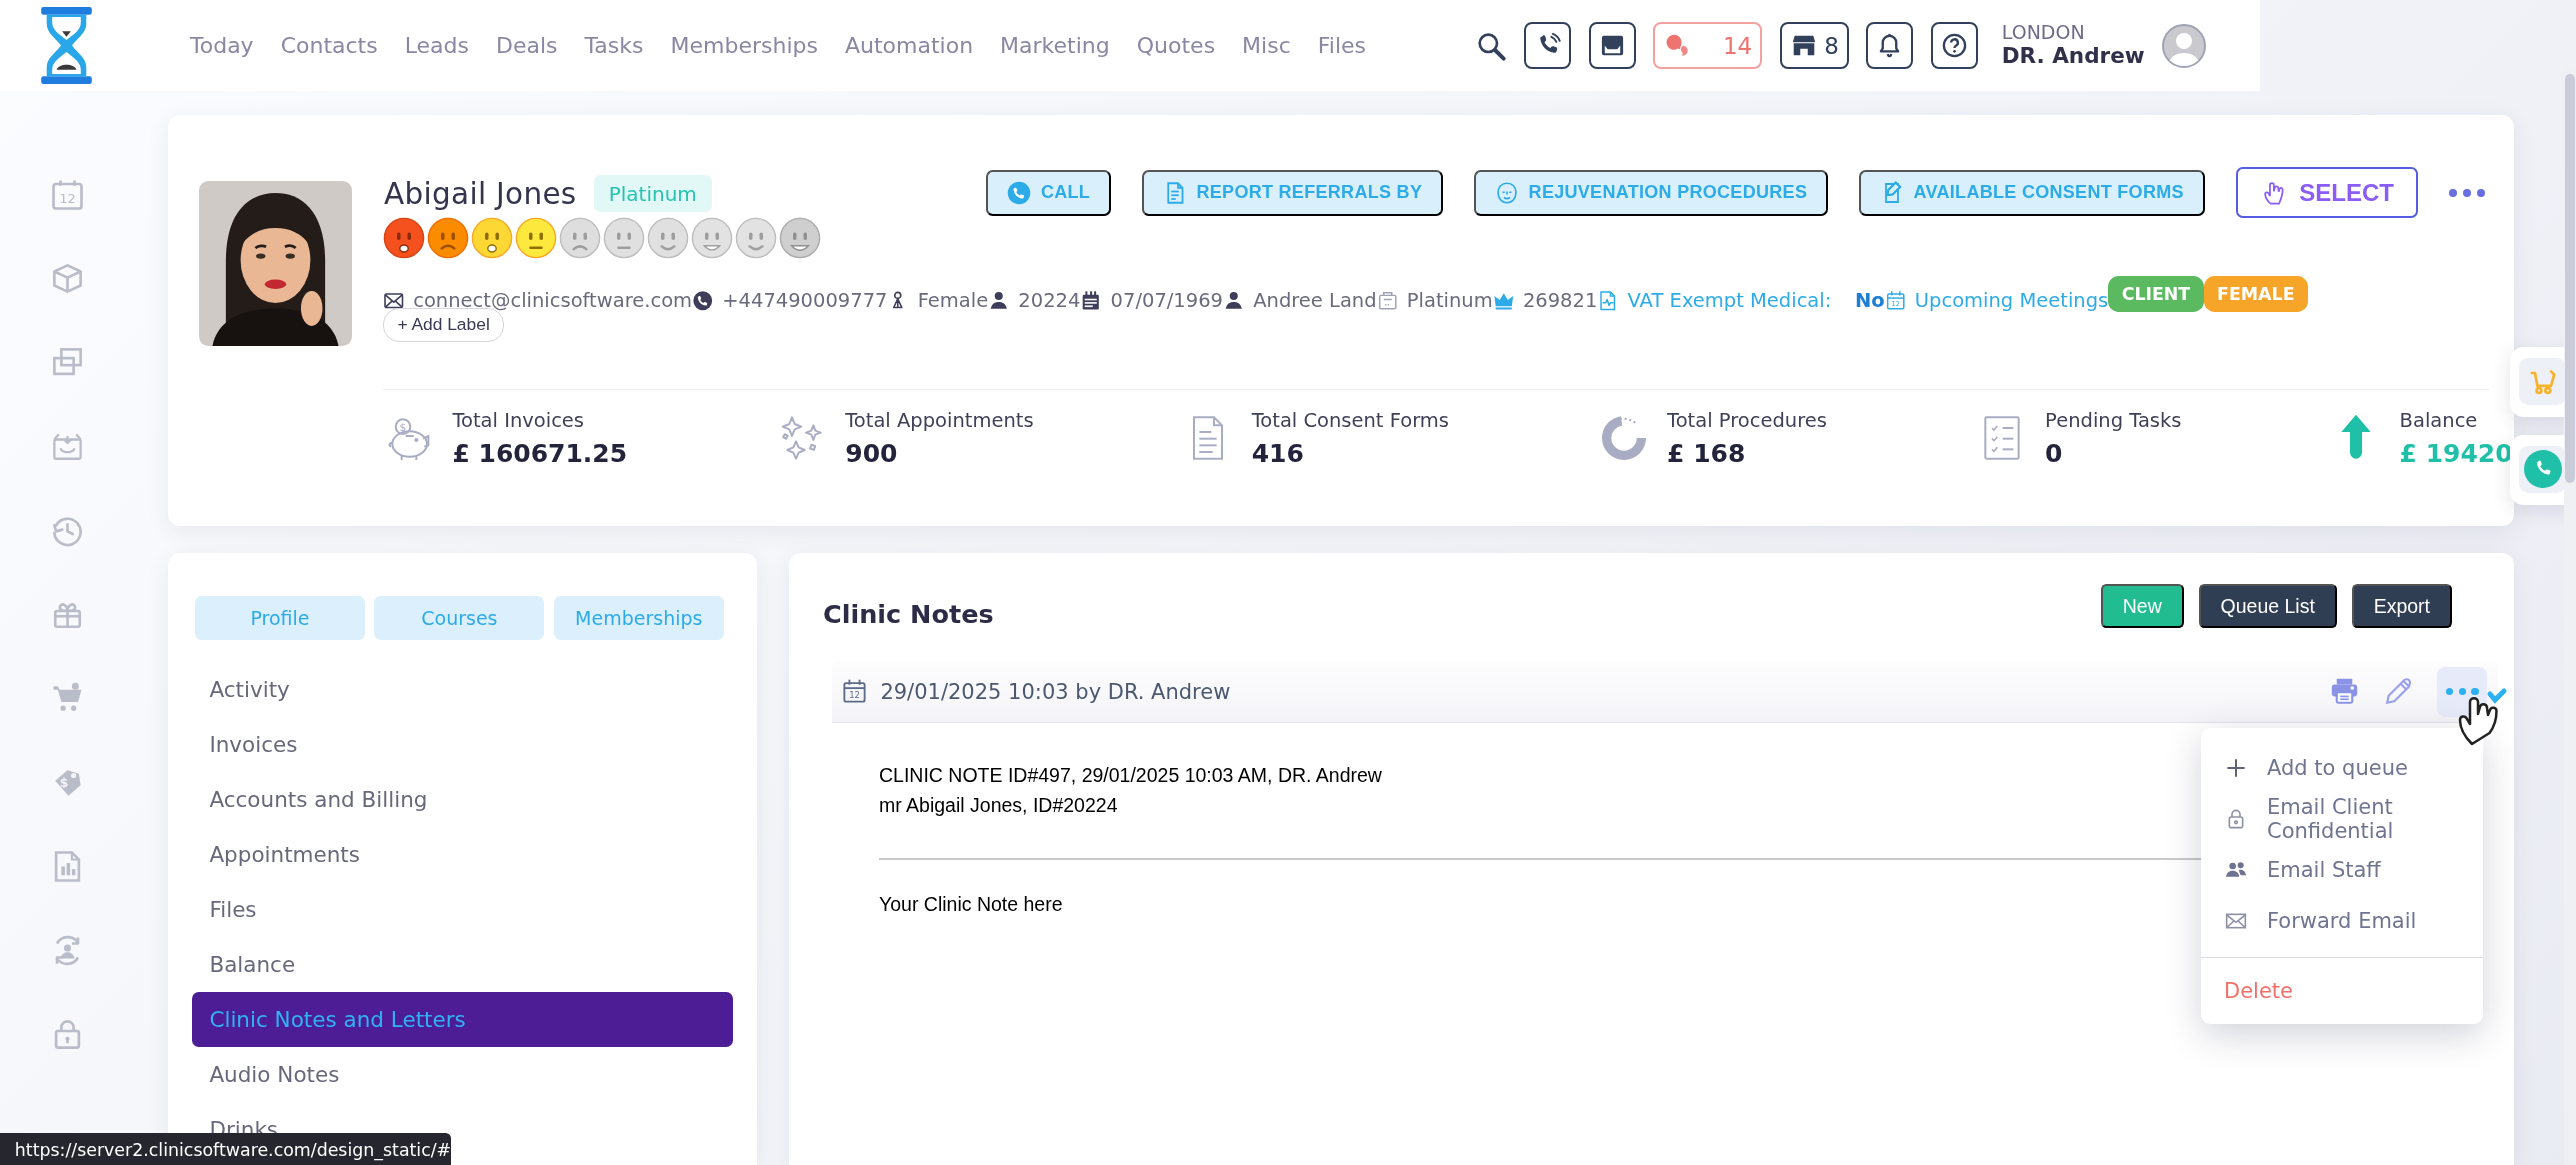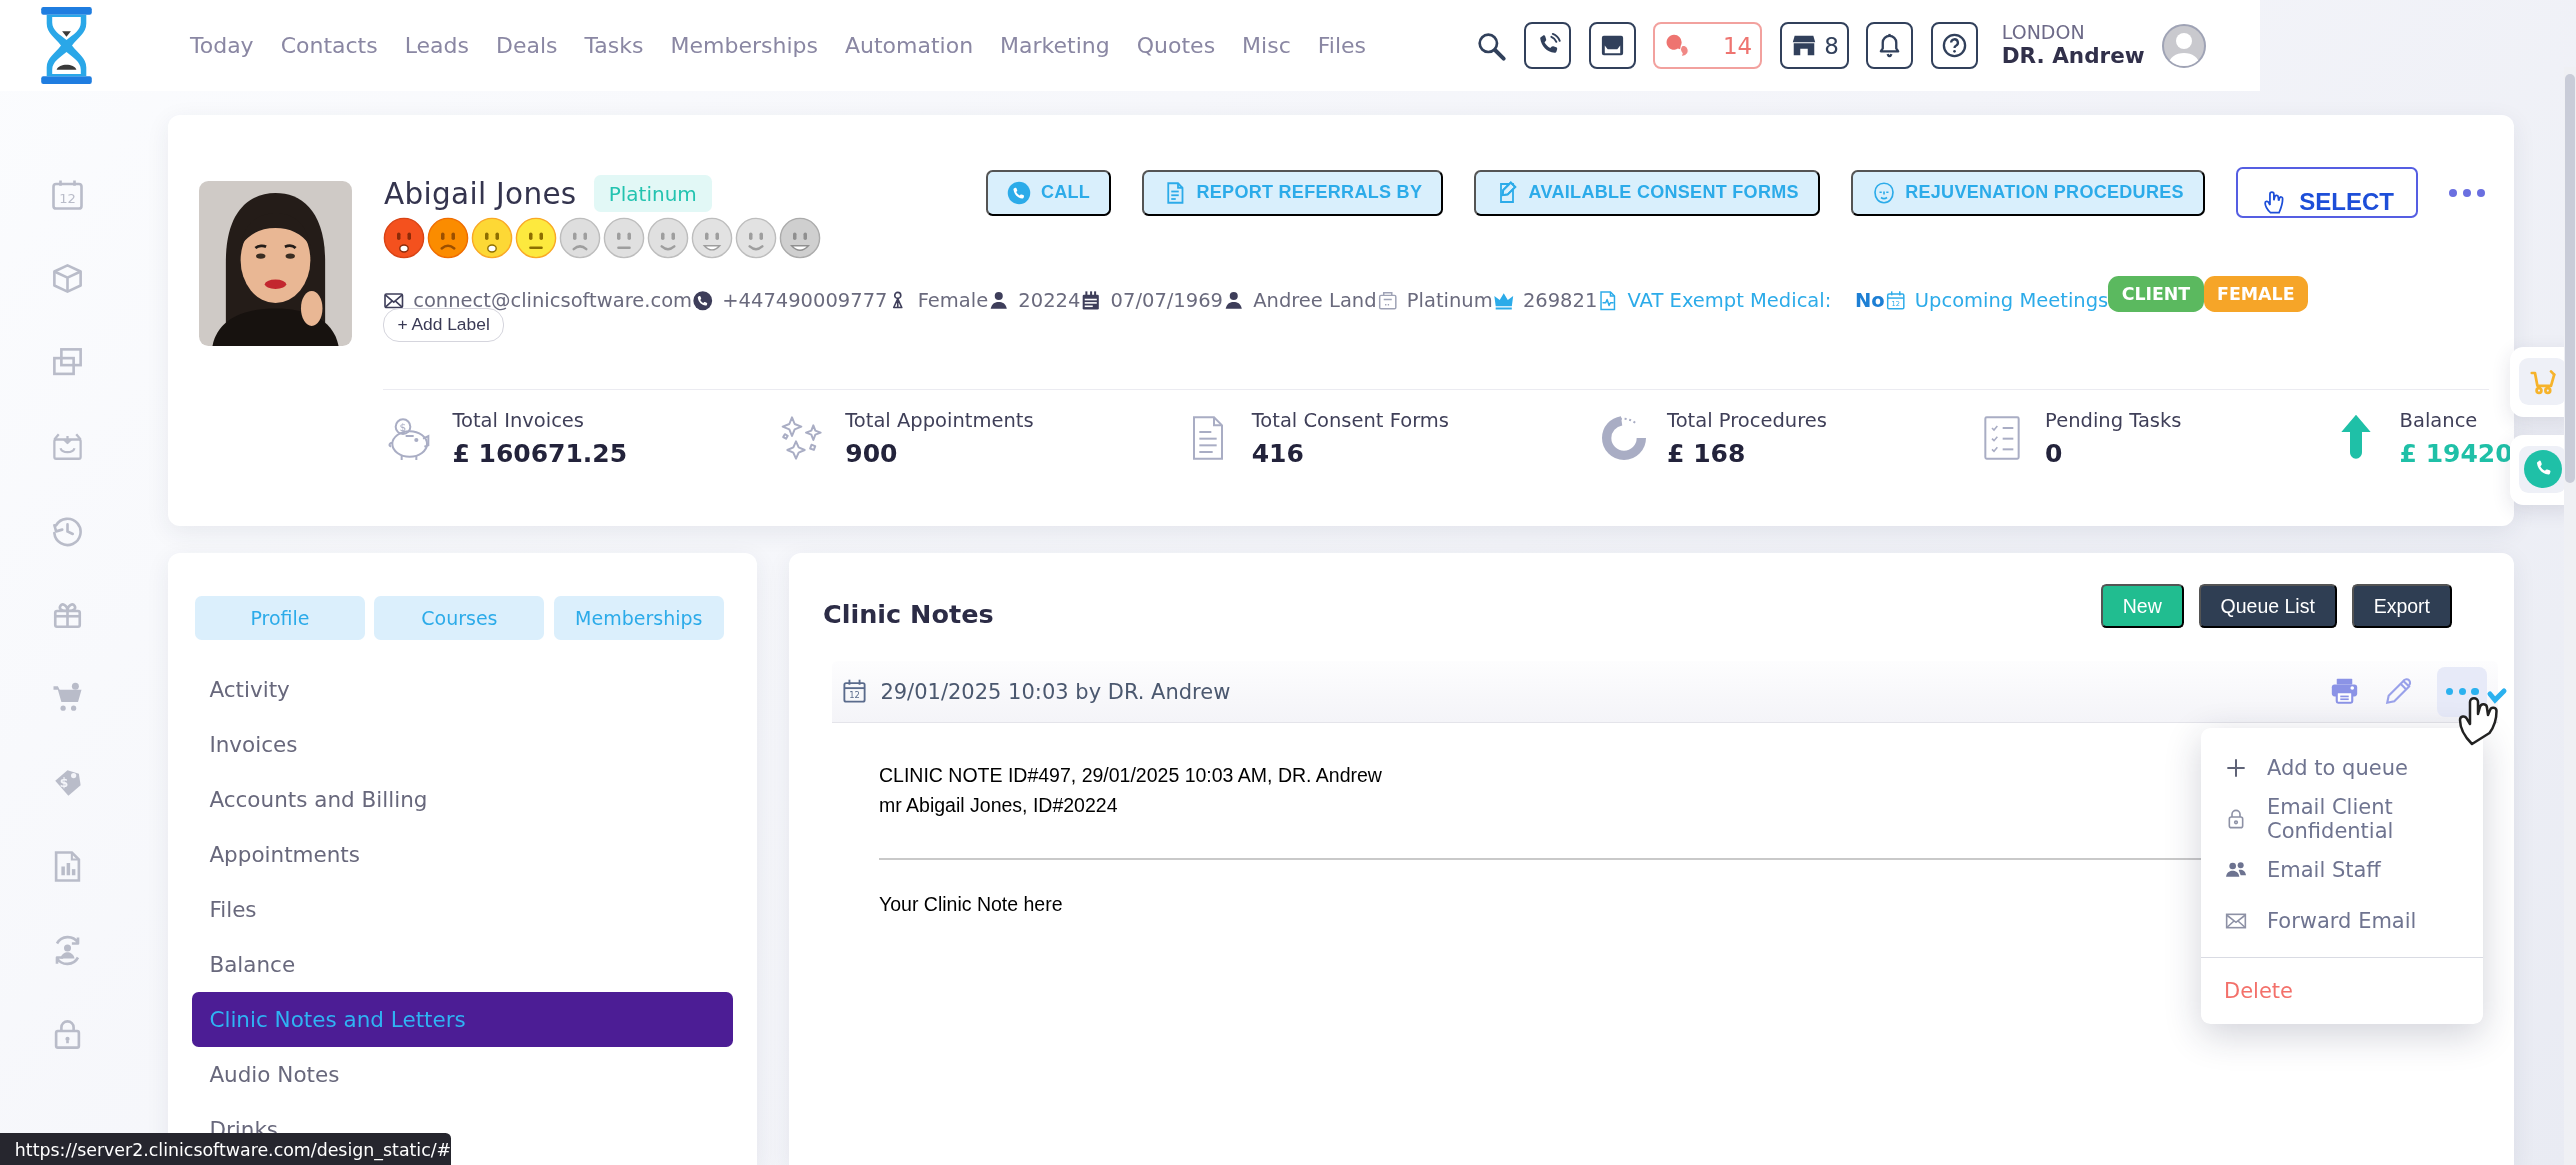--- a/index.html
+++ b/index.html
@@ -59,22 +59,22 @@
   .stats-row { position:absolute; left:215px; top:294px; width:2174px; display:flex; justify-content:space-between; }
   .stat { display:flex; align-items:center; gap:17.4px; }
   .stat svg { width:52px; height:52px; color:#a9adc4; flex:none; }
   .stat .lbl { font-size:19.5px; color:#3f3f58; margin-bottom:6.7px; }
   .stat .val { font-size:25px; font-weight:bold; color:#23233b; }
   .stat.balance .val { color:#1fc0a7; }
   .actions-row { position:absolute; top:52px; right:29.5px; display:flex; align-items:center; gap:31px; }
   .lite-btn { height:46px; background:#d9effc; color:#2cabe9; border-radius:6.7px; font-size:18px; font-weight:bold;
     letter-spacing:0.3px; padding:0 19px; display:flex; align-items:center; gap:9.4px; cursor:pointer; white-space:nowrap; }
   .lite-btn svg { width:24px; height:24px; }
-  .select-btn { height:51px; background:#fff; border:2.7px solid #555ee2; color:#1d4ed8; border-radius:6.7px;
-    font-size:24px; font-weight:bold; padding:0 21.5px; display:flex; align-items:flex-end; gap:12px; cursor:pointer; }
+  .select-btn { height:51px; background:#fff; border:2.7px solid #555ee2; color:#8b5cf6; border-radius:6.7px;
+    font-size:24px; font-weight:bold; padding:0 21.5px; display:flex; align-items:center; gap:12px; cursor:pointer; }
   .select-btn svg { width:28px; height:28px; }
   .dots-ind { display:flex; gap:6px; cursor:pointer; }
   .dots-ind i { width:8px; height:8px; border-radius:50%; background:#6a6fe0; }
 
   
   .tabs { position:absolute; left:27px; top:43px; display:flex; gap:9.4px; }
   .tab { width:170px; height:44px; background:#dbeffc; color:#2cabe9; font-size:19px; border-radius:6.7px;
     display:flex; align-items:center; justify-content:center; cursor:pointer; }
   .plist { position:absolute; left:24px; top:109px; width:541px; list-style:none; }
   .plist li { height:55px; display:flex; align-items:center; padding-left:17.4px; font-size:21.5px; color:#68687c;
@@ -538,33 +538,33 @@
       <svg viewBox="0 0 32 32" fill="none" stroke="currentColor" stroke-width="2.4">
           <path d="M7 3h13l6 6v20H7z"></path>
           <path d="M20 3v6h6"></path>
           <line x1="11" y1="14" x2="21" y2="14"></line>
           <line x1="11" y1="19" x2="21" y2="19"></line>
           <line x1="11" y1="24" x2="17" y2="24"></line>
         </svg>
       <span>REPORT REFERRALS BY</span>
     </button>
     <button class="lite-btn">
+      <svg viewBox="0 0 32 32" fill="none" stroke="currentColor" stroke-width="2.2">
+          <path d="M16 3c7 0 12 5 12 12 0 8-5 14-12 14S4 23 4 15C4 8 9 3 16 3z"></path>
+          <path d="M10 15h3m6 0h3M12 22c2.5 2 5.5 2 8 0M16 14v4"></path>
+        </svg>
+      <span>REJUVENATION PROCEDURES</span>
+    </button>
+    <button class="lite-btn">
       <svg viewBox="0 0 32 32" fill="none" stroke="currentColor" stroke-width="2.4">
           <path d="M8 4h16v24H8z"></path>
           <path d="M21 2l6 6-10 10-7 1 1-7z" fill="#d9effc"></path>
           <path d="M21 2l6 6-10 10-7 1 1-7z"></path>
         </svg>
       <span>AVAILABLE CONSENT FORMS</span>
-    </button>
-    <button class="lite-btn">
-      <svg viewBox="0 0 32 32" fill="none" stroke="currentColor" stroke-width="2.2">
-          <path d="M16 3c7 0 12 5 12 12 0 8-5 14-12 14S4 23 4 15C4 8 9 3 16 3z"></path>
-          <path d="M10 15h3m6 0h3M12 22c2.5 2 5.5 2 8 0M16 14v4"></path>
-        </svg>
-      <span>REJUVENATION PROCEDURES</span>
     </button>
     <button class="select-btn">
       <svg viewBox="0 0 32 32" fill="none" stroke="currentColor" stroke-width="2">
           <path d="M13 28c-4-4-6-8-6-11 0-2 3-2.5 4-.5l1.5 3V7c0-3 4.5-3 4.5 0v7l1-4c.5-2.5 4-2 4 .5l.5 4 1-3c.7-2 3.5-1.5 3.5.8 0 5-1.5 10-4 15.7z"></path>
         </svg>
       <span>SELECT</span>
     </button>
     <div class="dots-ind">
         <i></i>
         <i></i>

